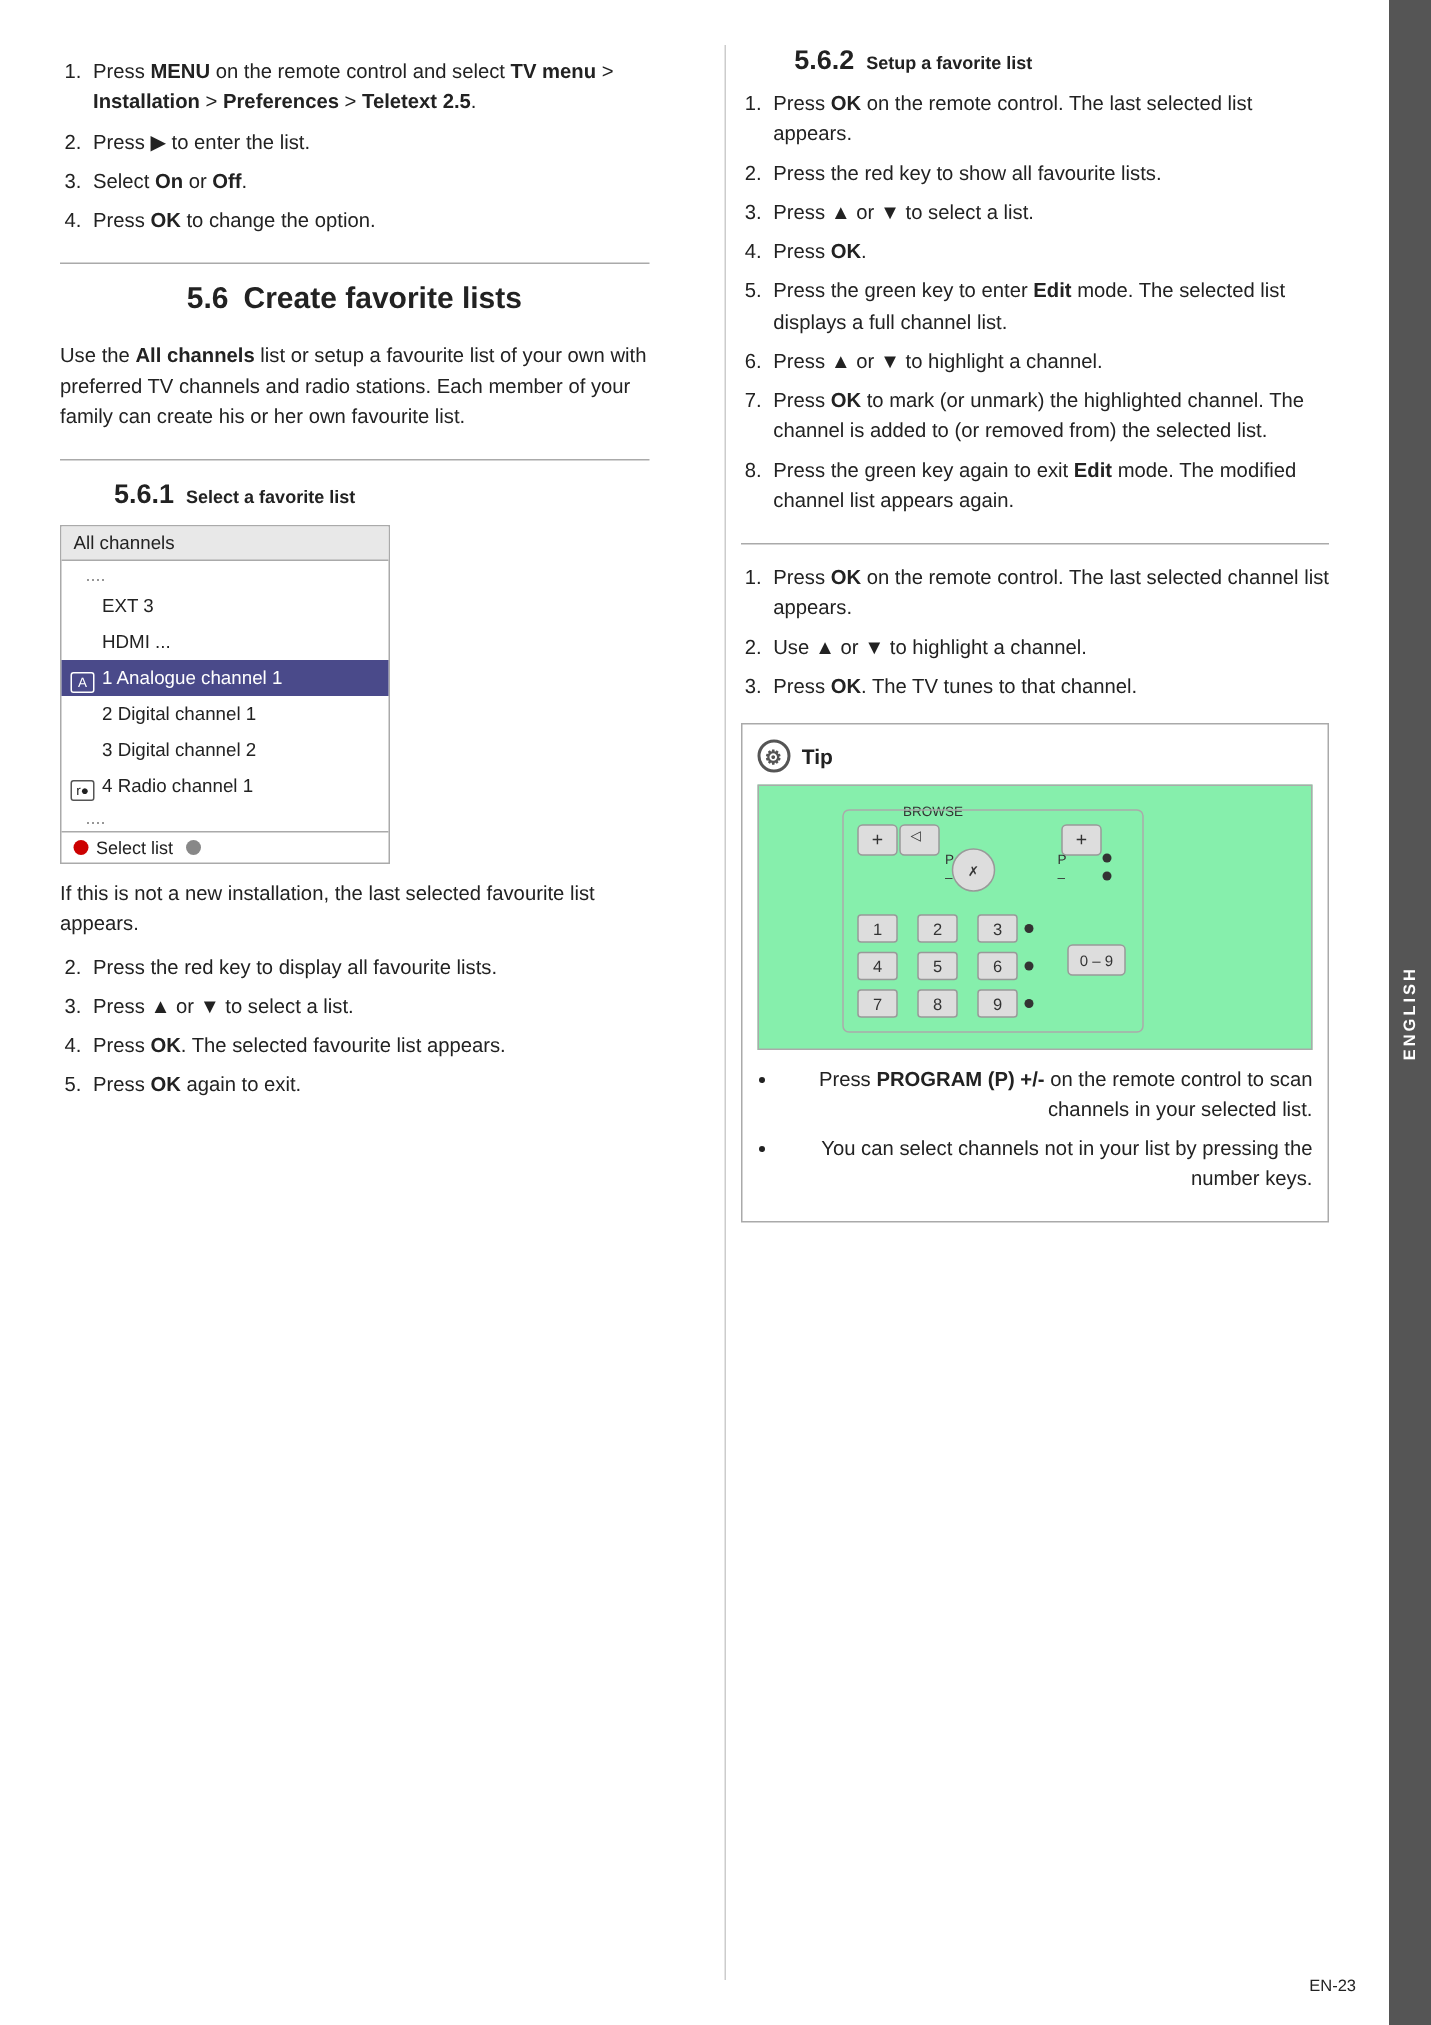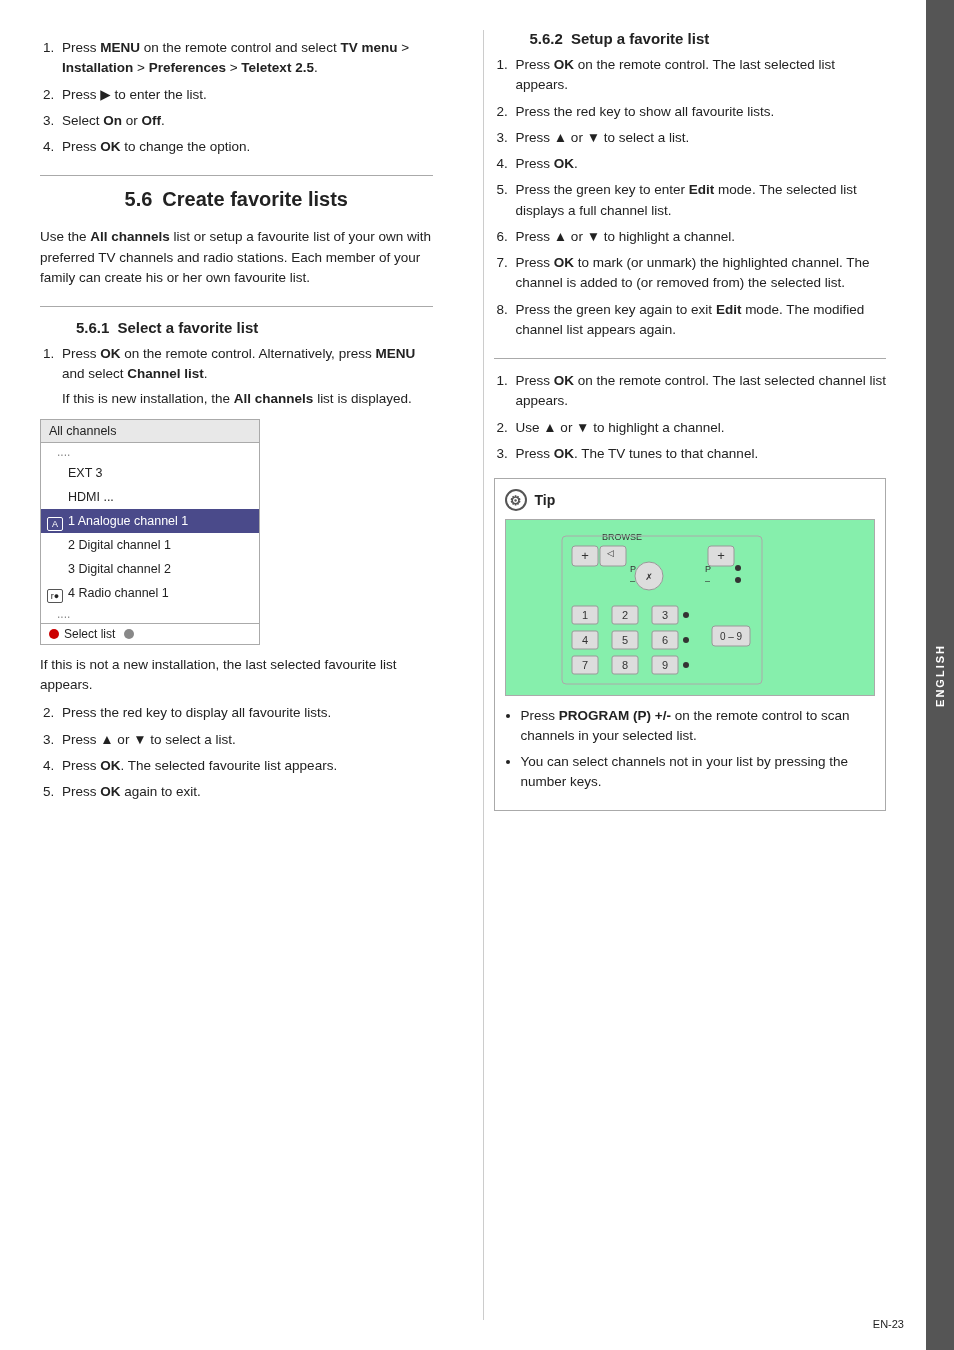--- a/index.html
+++ b/index.html
@@ -70,27 +70,27 @@
     }
 
     .subsection-header {
       display: flex;
       align-items: baseline;
       gap: 8px;
       margin-bottom: 8px;
     }
 
     .subsection-num {
-      font-size: 15px;
+      font-size: 18px;
       font-weight: bold;
       padding-left: 36px;
     }
 
     .subsection-title {
-      font-size: 15px;
+      font-size: 12px;
       font-weight: bold;
     }
 
     p {
       margin-bottom: 8px;
       line-height: 1.5;
     }
 
     ol {
       margin-left: 18px;
@@ -105,20 +105,21 @@
 
     ul {
       margin-left: 16px;
       margin-bottom: 8px;
       list-style: disc;
     }
 
     ul li {
       margin-bottom: 5px;
       line-height: 1.5;
+      text-align: right;
     }
 
     b, strong {
       font-weight: bold;
     }
 
     .channel-list-box {
       border: 1px solid #aaa;
       width: 220px;
       margin: 10px 0 10px 0;
@@ -271,26 +272,20 @@
       </div>
 
       <hr class="section-divider">
 
       <div>
         <div class="subsection-header">
           <span class="subsection-num">5.6.1</span>
           <span class="subsection-title">Select a favorite list</span>
         </div>
 
-        <ol>
-          <li>
-            Press <b>OK</b> on the remote control. Alternatively, press <b>MENU</b> and select <b>Channel list</b>.<br>
-            <span style="display:block; margin-top:4px;">If this is new installation, the <b>All channels</b> list is displayed.</span>
-          </li>
-        </ol>
 
         <div class="channel-list-box">
           <div class="channel-list-header">All channels</div>
           <div class="channel-list-body">
             <div class="channel-ellipsis">&nbsp;&nbsp;&nbsp;....</div>
             <div class="channel-item">
               <span class="channel-icon"></span>
               EXT 3
             </div>
             <div class="channel-item">

